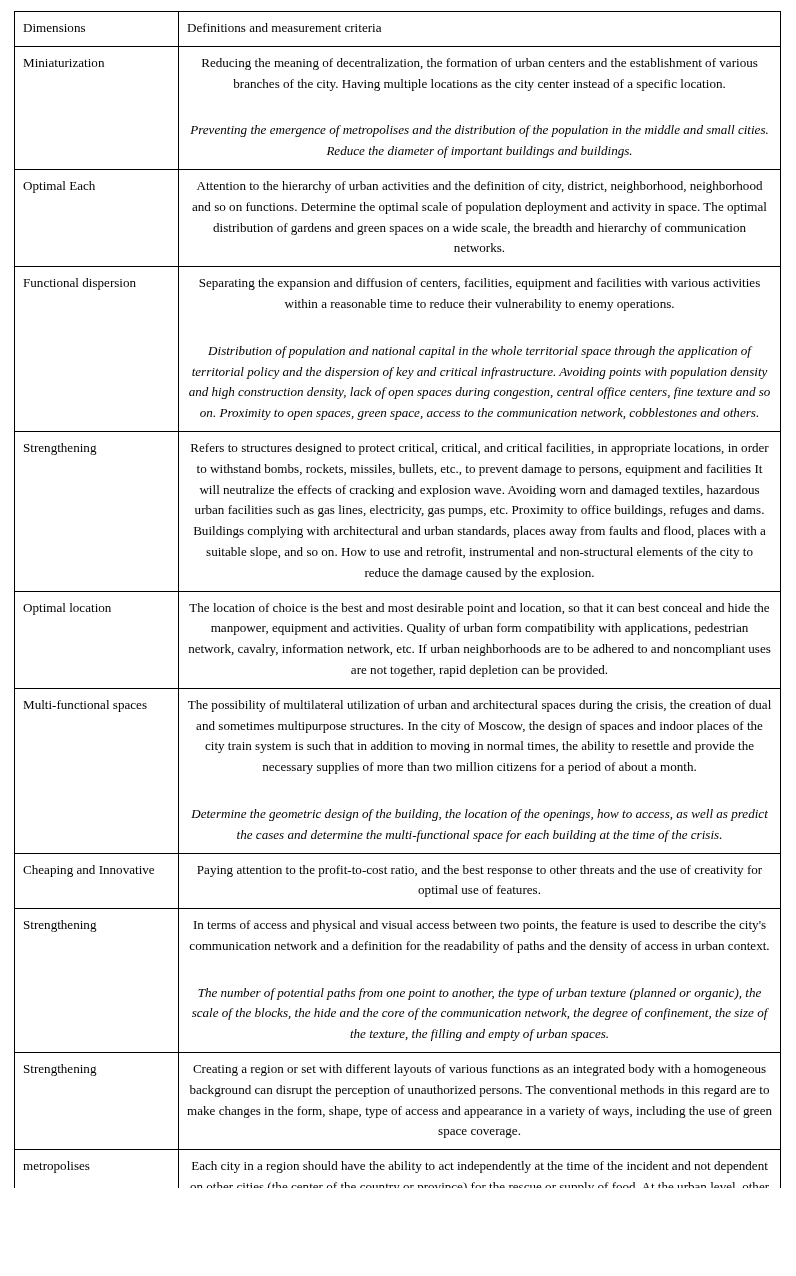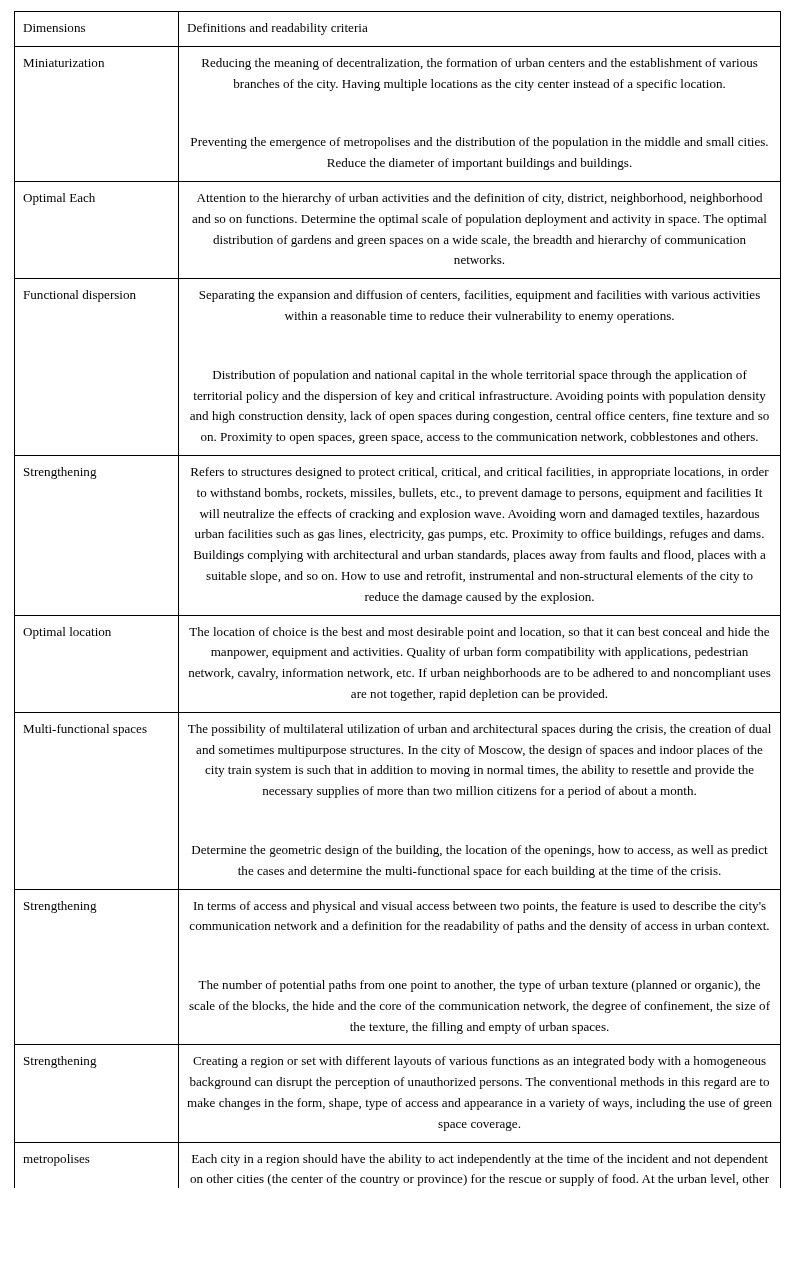--- a/index.html
+++ b/index.html
@@ -44,40 +44,41 @@
 
   td.dim-cell {
     white-space: normal;
     word-wrap: break-word;
   }
   td.def-cell p {
     margin: 0;
     text-align: center;
   }
   td.def-cell p + p {
-    margin-top: 38px;
+    margin-top: 26px;
+    font-style: italic;
   }
   .hdr td {
     padding-top: 5px;
     padding-bottom: 5px;
   }
 </style>
 </head>
 <body>
 
 <div class="page">
   <table class="criteria-table">
     <colgroup>
       <col class="col-dim">
       <col class="col-def">
     </colgroup>
     <tbody>
       <tr class="hdr">
         <td class="dim-cell">Dimensions</td>
-        <td class="def-cell">Definitions and readability criteria</td>
+        <td class="def-cell">Definitions and measurement criteria</td>
       </tr>
     <tr>
           <td class="dim-cell">Miniaturization</td>
           <td class="def-cell">
             <p>Reducing the meaning of decentralization, the formation of urban centers and the establishment of various branches of the city. Having multiple locations as the city center instead of a specific location.</p>
             <p>Preventing the emergence of metropolises and the distribution of the population in the middle and small cities. Reduce the diameter of important buildings and buildings.</p>
           </td>
         </tr>
         <tr>
           <td class="dim-cell">Optimal Each</td>
@@ -105,20 +106,26 @@
           </td>
         </tr>
         <tr>
           <td class="dim-cell">Multi-functional spaces</td>
           <td class="def-cell">
             <p>The possibility of multilateral utilization of urban and architectural spaces during the crisis, the creation of dual and sometimes multipurpose structures. In the city of Moscow, the design of spaces and indoor places of the city train system is such that in addition to moving in normal times, the ability to resettle and provide the necessary supplies of more than two million citizens for a period of about a month.</p>
             <p>Determine the geometric design of the building, the location of the openings, how to access, as well as predict the cases and determine the multi-functional space for each building at the time of the crisis.</p>
           </td>
         </tr>
         <tr>
+          <td class="dim-cell">Cheaping and Innovative</td>
+          <td class="def-cell">
+            <p>Paying attention to the profit-to-cost ratio, and the best response to other threats and the use of creativity for optimal use of features.</p>
+          </td>
+        </tr>
+        <tr>
           <td class="dim-cell">Strengthening</td>
           <td class="def-cell">
             <p>In terms of access and physical and visual access between two points, the feature is used to describe the city's communication network and a definition for the readability of paths and the density of access in urban context.</p>
             <p>The number of potential paths from one point to another, the type of urban texture (planned or organic), the scale of the blocks, the hide and the core of the communication network, the degree of confinement, the size of the texture, the filling and empty of urban spaces.</p>
           </td>
         </tr>
         <tr>
           <td class="dim-cell">Strengthening</td>
           <td class="def-cell">
             <p>Creating a region or set with different layouts of various functions as an integrated body with a homogeneous background can disrupt the perception of unauthorized persons. The conventional methods in this regard are to make changes in the form, shape, type of access and appearance in a variety of ways, including the use of green space coverage.</p>

